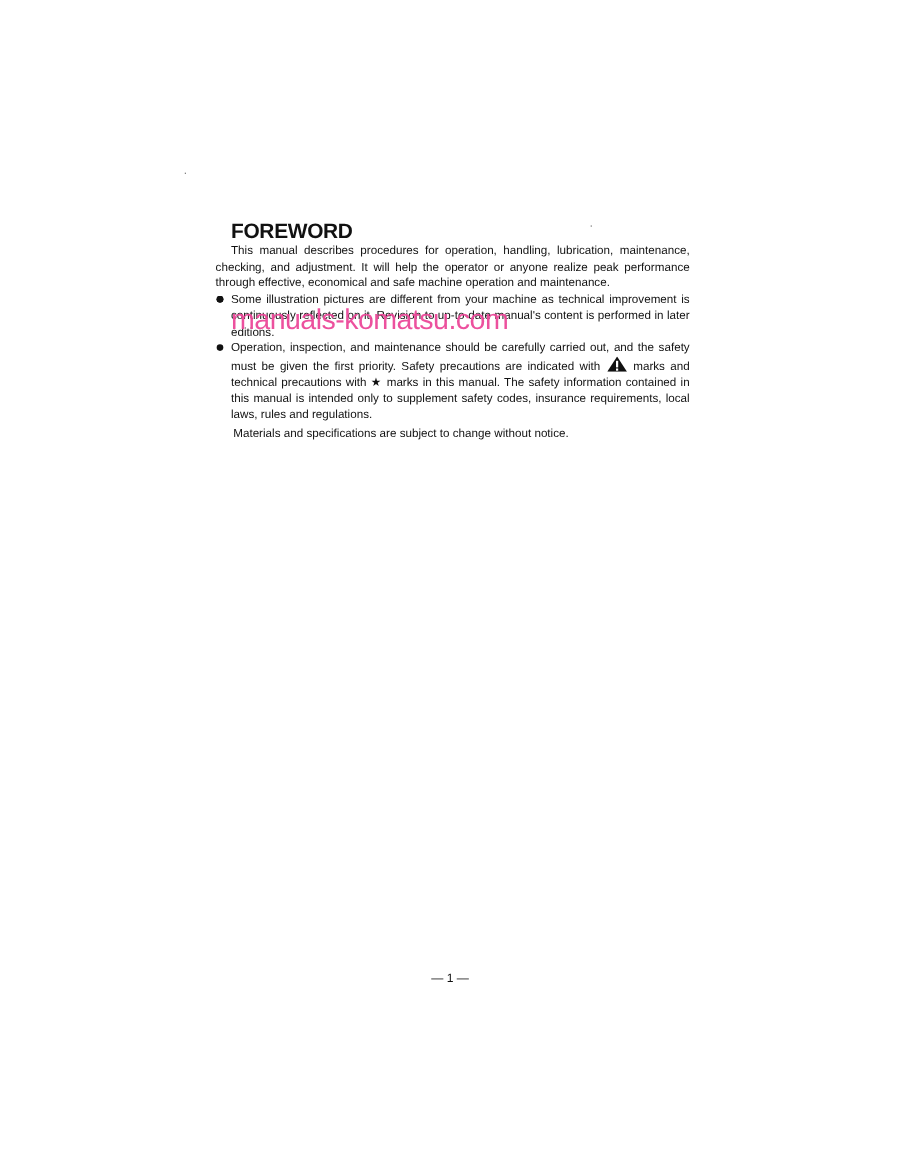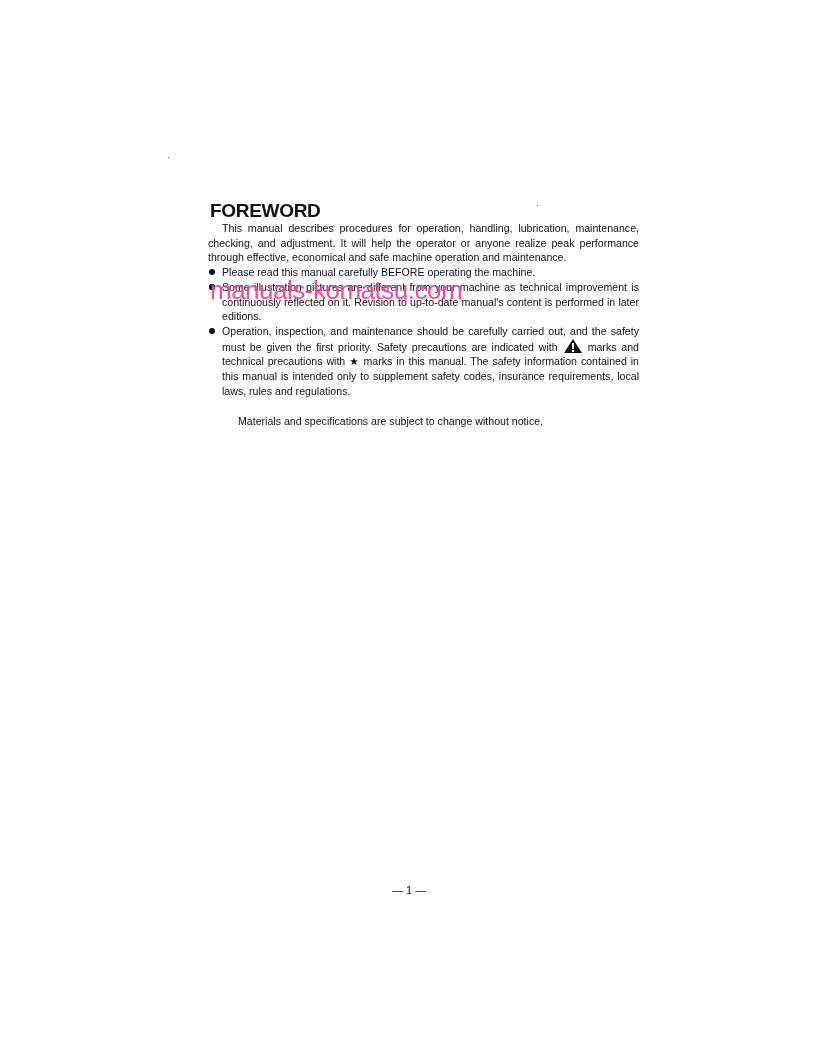--- a/index.html
+++ b/index.html
@@ -1,46 +1,46 @@
 <!DOCTYPE html>
 <html><head>
 <meta charset="utf-8">
 <style>
   html, body { margin: 0; padding: 0; background: #ffffff; }
   body { width: 831px; height: 1063px; position: relative; overflow: hidden;
          font-family: "Liberation Sans", sans-serif; color: #111; }
   .speck { position: absolute; width: 1px; height: 1px; background: #555; }
   .title { position: absolute; left: 196px; top: 186px; font-size: 19px; font-weight: bold;
            letter-spacing: -0.3px; margin: 14px; }
-  .content { position: absolute; left: 208px; top: 221px; width: 431px; font-size: 10.6px;
+  .content { position: absolute; left: 196px; top: 221px; width: 431px; font-size: 10.6px;
              line-height: 14.7px; text-align: justify; }
   .intro { text-indent: 14px; margin: 0; }
   ul { list-style: none; margin: 0; padding: 0; }
   li { position: relative; padding-left: 14px; margin: 0; }
   li .bullet { position: absolute; left: 1px; top: 4px; width: 6px; height: 6px;
                background: #111; border-radius: 50%; }
-  .note { padding-left: 14px; margin: 16px; }
+  .note { padding-left: 14px; margin: 2px; }
   .warn { display: inline-block; width: 18px; height: 14px; vertical-align: -2px; margin: 0 6px; }
   .watermark { position: absolute; left: 210px; top: 275px; font-size: 26px; color: #ec4899;
                letter-spacing: -0.5px; font-family: "Liberation Sans", sans-serif; pointer-events: auto;
                opacity: 0.95; white-space: nowrap; }
   .page-num { position: absolute; left: 392px; top: 884px; font-size: 11px; }
 </style>
 </head>
 <body>
 
 <div class="speck" style="left:168px;top:157px;"></div>
 <div class="speck" style="left:537px;top:205px;"></div>
 
 <h1 class="title">FOREWORD</h1>
 
 <div class="content">
   <p class="intro">This manual describes procedures for operation, handling, lubrication, maintenance, checking, and adjustment. It will help the operator or anyone realize peak performance through effective, economical and safe machine operation and maintenance.</p>
   <ul>
-    <li><span class="bullet"></span><span>Please read this manual carefully BEFORE operating the machine.</span></li>
+    <li><span class="bullet"></span></li>
     <li><span class="bullet"></span></li>
     <li><span class="bullet"></span><span>Some illustration pictures are different from your machine as technical improvement is continuously reflected on it. Revision to up-to-date manual's content is performed in later editions.</span></li>
     <li><span class="bullet"></span><span>Operation, inspection, and maintenance should be carefully carried out, and the safety must be given the first priority. Safety precautions are indicated with</span><svg class="warn" viewBox="0 0 18 14">
           <polygon points="9,0 18,14 0,14" fill="#111"></polygon>
           <rect x="8" y="4" width="2" height="6" fill="#fff"></rect>
           <rect x="8" y="11" width="2" height="2" fill="#fff"></rect>
         </svg><span>marks and technical precautions with ★ marks in this manual. The safety information contained in this manual is intended only to supplement safety codes, insurance requirements, local laws, rules and regulations.</span></li>
   </ul>
   <p class="note">Materials and specifications are subject to change without notice.</p>
 </div>

